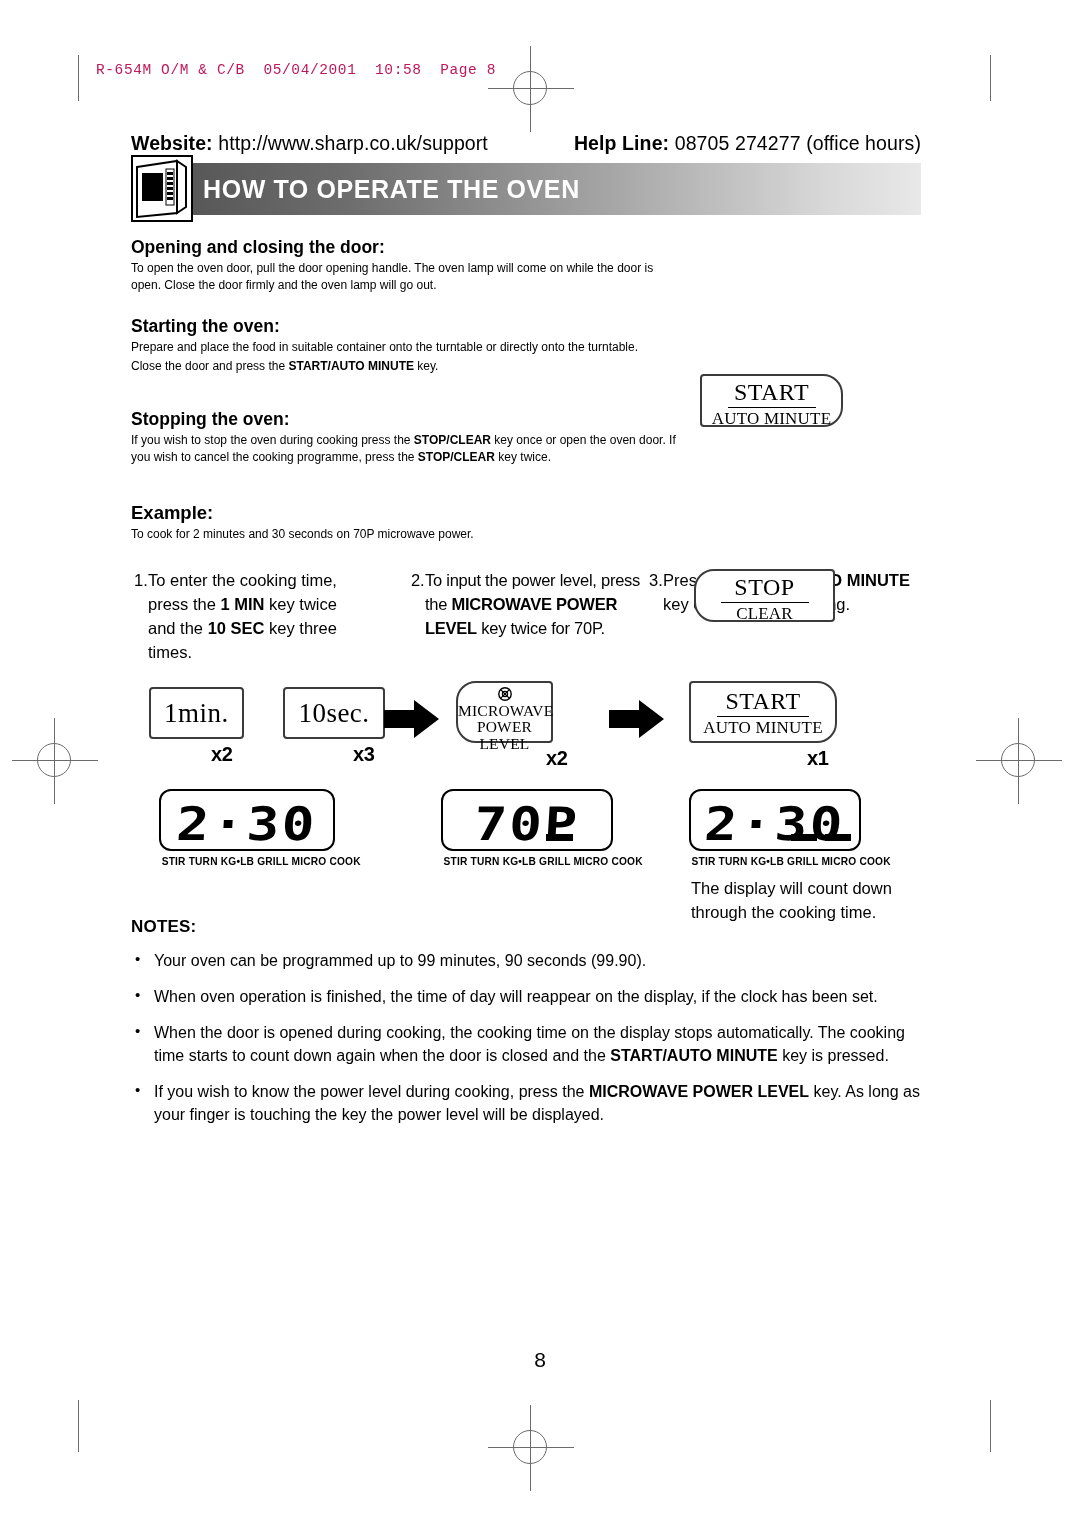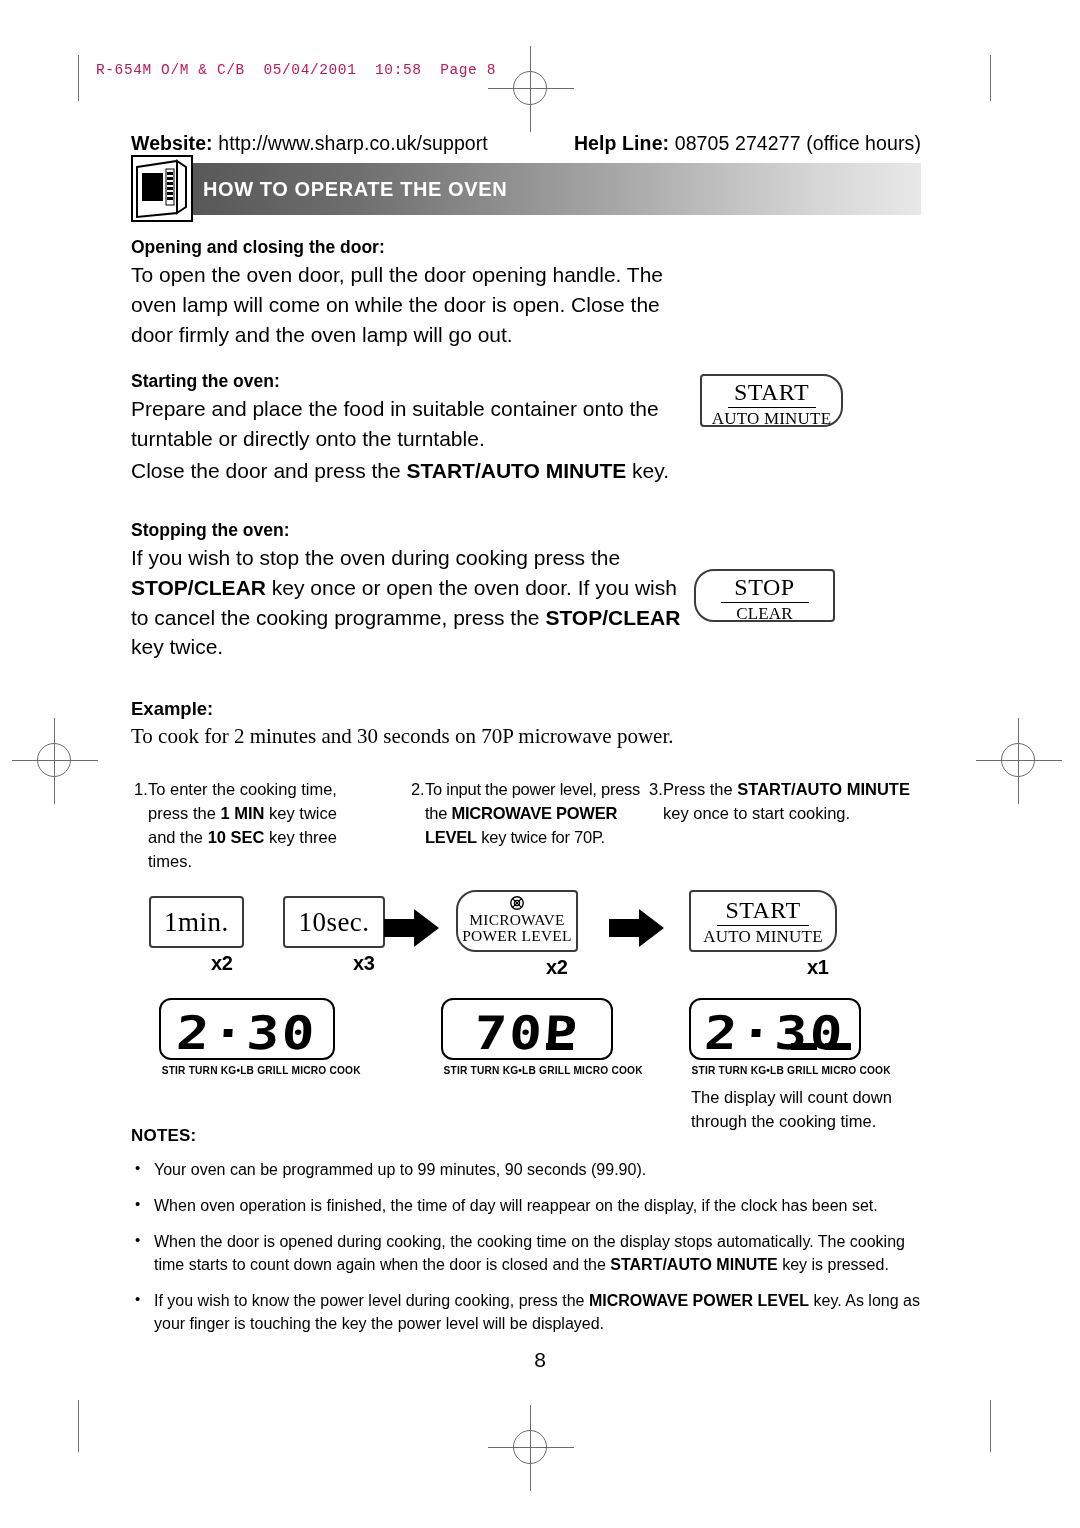--- a/index.html
+++ b/index.html
@@ -78,21 +78,21 @@
   .banner {
     position: relative;
     height: 52px;
     margin-top: 3px;
     background: linear-gradient(to right, #4f4f4f 0%, #6e6e6e 28%, #a8a8a8 62%, #d8d8d8 88%, #e8e8e8 100%);
     display: flex;
     align-items: center;
   }
   .banner-title {
     color: #ffffff;
-    font-size: 20px;
+    font-size: 25px;
     font-weight: bold;
     letter-spacing: 0.6px;
     margin-left: 72px;
   }
   .oven-icon {
     position: absolute;
     left: 0;
     top: -8px;
     width: 62px;
     height: 67px;
@@ -102,21 +102,21 @@
     overflow: hidden;
   }
 
   
   h3.sect {
     font-size: 17.5px;
     font-weight: bold;
     margin: 22px 0 2px 0;
   }
   p.body {
-    font-size: 21px;
+    font-size: 12px;
     line-height: 1.42;
     margin: 0;
     max-width: 545px;
   }
   p.body b { font-weight: bold; }
 
   
   .key-float {
     position: absolute;
   }
@@ -334,21 +334,21 @@
   </p>
 
   <h3 class="sect" style="margin-top:34px;">Stopping the oven:</h3>
   <p class="body" style="max-width:560px;">
     <span>If you wish to stop the oven during cooking press the </span><b>STOP/CLEAR</b><span> key once</span>
     <span>or open the oven door. If you wish to cancel the cooking programme, press the</span>
     <b>STOP/CLEAR</b><span> key twice.</span>
   </p>
 
   <h3 class="sect" style="margin-top:36px; font-size:18.5px;">Example:</h3>
-  <p class="body" style="max-width:600px;font-family:Liberation Serif, serif;">
+  <p class="body" style="max-width:600px;">
     <span>To cook for 2 minutes and 30 seconds on 70P microwave power.</span>
   </p>
 
   <div class="steps">
 
     <div class="step" style="left:3px; top:0; width:240px;">
       <span class="num">1.</span>
       <span class="txt">
         <span>To enter the cooking time,</span><br>
         <span>press the </span><b>1 MIN</b><span> key twice</span><br>
@@ -391,21 +391,21 @@
       <div class="mult" style="left:70px; top:56px;">x3</div>
     </div>
 
     <div class="arrow" style="left:253px; top:18px;">
       <svg width="56" height="40" viewBox="0 0 56 40">
         <polygon points="0,11 30,11 30,1 55,20 30,39 30,29 0,29" fill="#000"></polygon>
       </svg>
     </div>
 
     <div class="key-float" style="left:325px; top:0;">
-      <div class="key round-left" style="width:122px; height:62px; padding-top:3px;">
+      <div class="key round-left" style="width:97px; height:62px; padding-top:3px;">
         <span style="display:block; line-height:0; margin-bottom:1px;">
           <svg width="18" height="16" viewBox="0 0 18 16">
             <circle cx="9" cy="8" r="6.2" fill="none" stroke="#000" stroke-width="1.4"></circle>
             <circle cx="9" cy="8" r="2.6" fill="none" stroke="#000" stroke-width="1.2"></circle>
             <line x1="4.6" y1="3.6" x2="13.4" y2="12.4" stroke="#000" stroke-width="1.2"></line>
             <line x1="13.4" y1="3.6" x2="4.6" y2="12.4" stroke="#000" stroke-width="1.2"></line>
           </svg>
         </span>
         <span class="key-bot" style="display:block; font-size:15.5px;">MICROWAVE</span>
         <span class="key-bot" style="display:block; font-size:15.5px;">POWER LEVEL</span>

